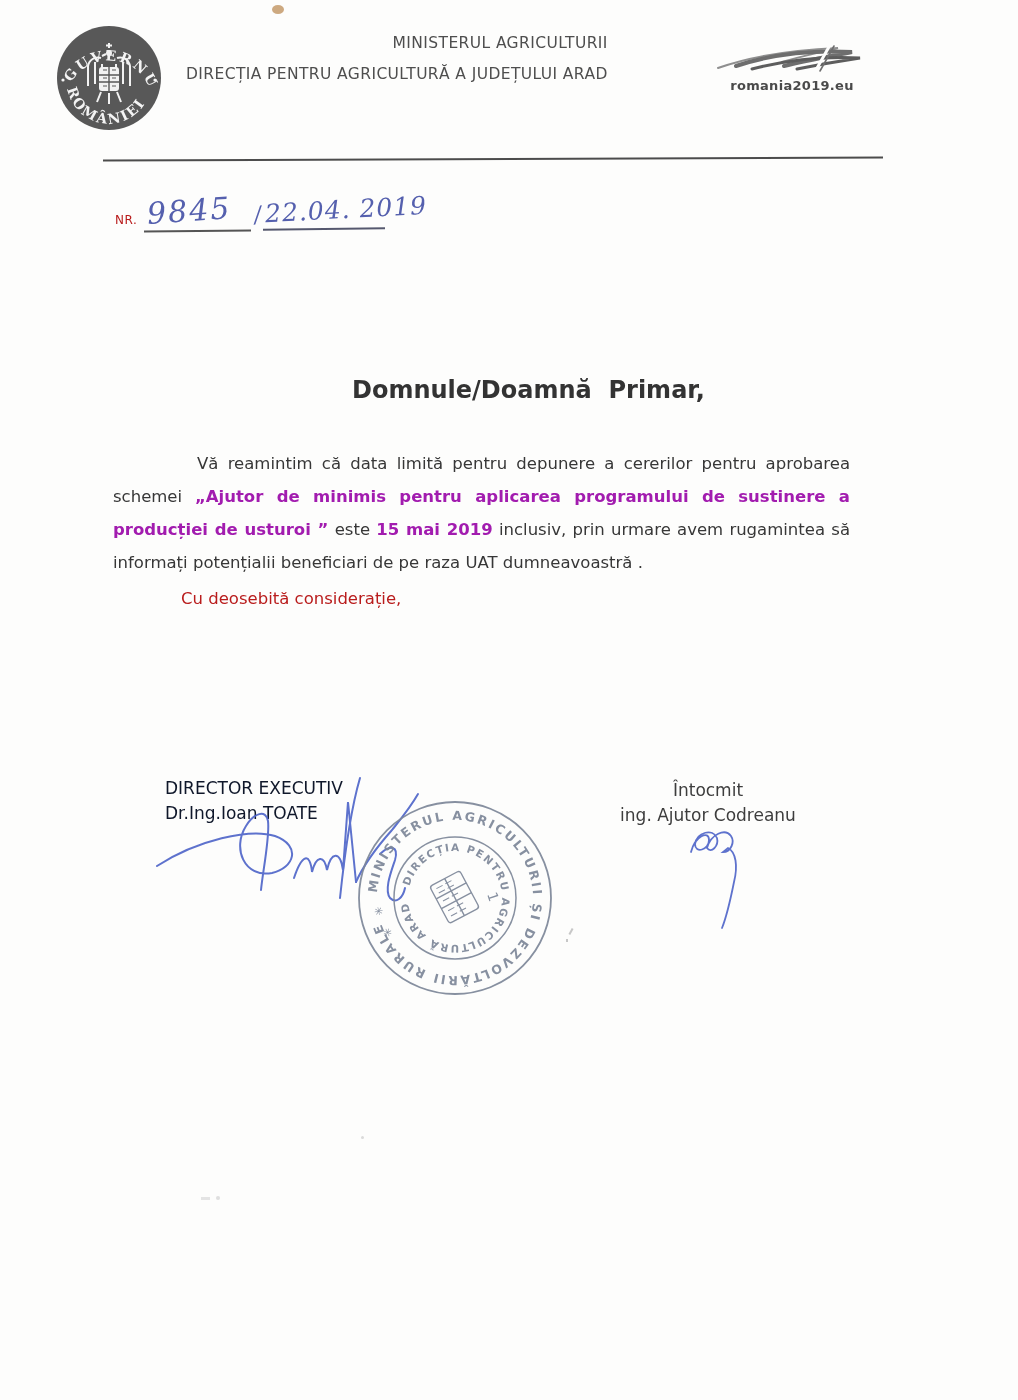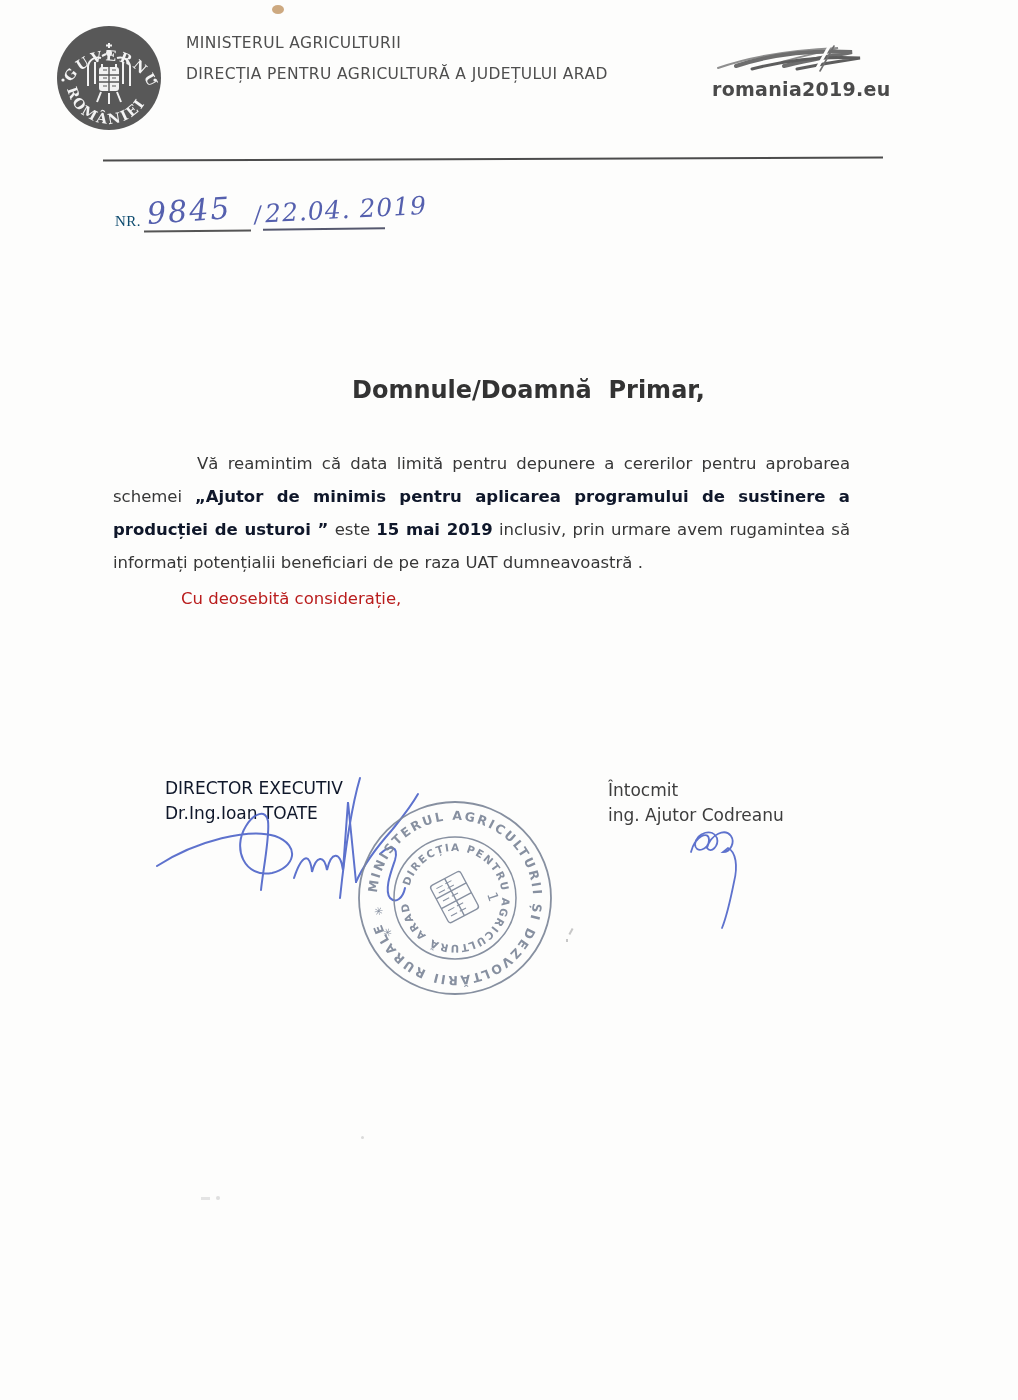--- a/index.html
+++ b/index.html
@@ -15,35 +15,35 @@
   
   .accent-dot{
     position:absolute;left:272px;top:5px;width:12px;height:9px;
     border-radius:50%;opacity:.85;
   }
   .seal{position:absolute;left:55px;top:24px;width:108px;height:108px;}
   .header-text{
     position:absolute;left:186px;top:28px;
     font-size:15.5px;color:#4e4e4e;letter-spacing:.4px;line-height:31px;
   }
-  .header-text div{white-space:pre;}
+  .header-text div{white-space:pre;text-align:right;}
   .brand{position:absolute;left:712px;top:42px;width:160px;}
   .brand svg{display:block;}
   .brand-name{
-    margin-top:2px;font-size:19px;color:#4a4a4a;font-weight:600;
+    margin-top:2px;font-size:13px;color:#4a4a4a;font-weight:600;
     letter-spacing:.3px;text-align:center;
   }
   .rule{
     position:absolute;left:103px;top:158px;width:780px;height:2.4px;
     background:#4c4c4c;transform:rotate(-.22deg);
   }
   
   .ref{position:absolute;left:115px;top:200px;width:300px;height:40px;}
   .ref-label{
-    position:absolute;left:0;top:13px;font-size:15px;letter-spacing:.5px;color:#0c4a6e;font-family:Liberation Serif, serif;
+    position:absolute;left:0;top:13px;font-size:12px;letter-spacing:.5px;color:#b91c1c;
   }
   .ref-line1{position:absolute;left:29px;top:30px;width:107px;height:1.6px;background:#555;transform:rotate(-.6deg);}
   .ref-line2{position:absolute;left:148px;top:28px;width:122px;height:1.6px;background:#55586e;transform:rotate(-.8deg);}
   .hw{
     font-family:"DejaVu Serif","Liberation Serif",serif;
     font-style:italic;font-weight:500;
   }
   .ref-number{
     position:absolute;left:32px;top:-7px;font-size:30px;letter-spacing:2px;
     transform:rotate(-4deg);
@@ -60,25 +60,25 @@
   }
   .salutation{
     position:absolute;left:352px;top:376px;
     font-size:24px;font-weight:bold;white-space:pre;color:#333;
   }
   .body-par{
     position:absolute;left:113px;top:447px;width:737px;
     font-size:16.5px;line-height:33px;text-align:justify;text-indent:84px;
     color:#373737;
   }
-  .body-par b{color:#0f172a;}
+  .body-par b{color:#a21caf;}
   .closing{position:absolute;left:181px;top:589px;font-size:16.5px;color:#b91c1c;}
   
   .sign-left{position:absolute;left:165px;top:776px;font-size:17px;line-height:25px;color:#0f172a;}
-  .sign-right{position:absolute;left:608px;top:778px;width:200px;font-size:17px;line-height:25px;color:#3d3d3d;}
+  .sign-right{position:absolute;left:608px;top:778px;width:200px;text-align:center;font-size:17px;line-height:25px;color:#3d3d3d;}
   .sig-director{position:absolute;left:142px;top:768px;}
   .sig-corina{position:absolute;left:681px;top:822px;}
   .stamp{position:absolute;left:350px;top:793px;opacity:.92;}
   
   .artifact{position:absolute;background:#9a9a9a;opacity:.55;}
   .a1{left:570px;top:928px;width:2px;height:7px;transform:rotate(28deg);}
   .a2{left:566px;top:939px;width:2px;height:3px;}
   .a3{left:361px;top:1136px;width:3px;height:3px;border-radius:50%;opacity:.35;}
   .a4{left:201px;top:1197px;width:9px;height:3px;opacity:.25;}
   .a5{left:216px;top:1196px;width:4px;height:4px;opacity:.3;border-radius:50%;}

